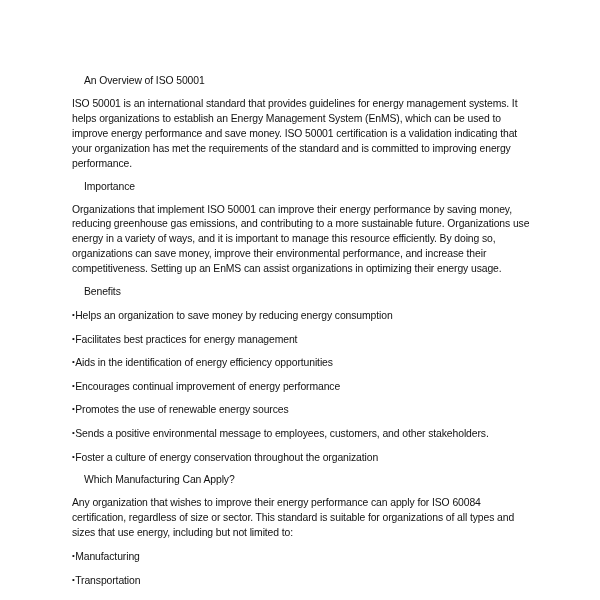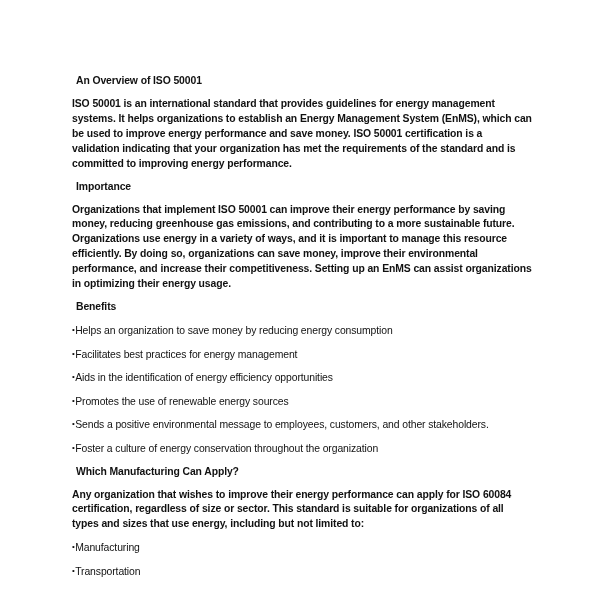--- a/index.html
+++ b/index.html
@@ -2,40 +2,41 @@
 <html><head>
 <meta charset="utf-8">
 <style>
   html, body { margin: 0; padding: 0; background: #ffffff; }
   body { width: 600px; height: 600px; overflow: hidden; position: relative; }
   .page {
     position: absolute; left: 72px; top: 74px; width: 460px;
     font-family: "Liberation Sans", sans-serif;
     font-size: 10.4px; color: #111111; letter-spacing: -0.1px;
   }
-  .h { font-weight: bold; line-height: 14px; margin: 0 0 9px 4px; }
-  .p { line-height: 14.9px; margin: 0 0 8px 0; font-weight: bold; }
+  .h { font-weight: normal; line-height: 14px; margin: 0 0 9px 12px; }
+  .p { line-height: 14.9px; margin: 0 0 8px 0; }
   .li { line-height: 14px; margin: 0 0 8.6px 0; white-space: nowrap; }
   .li .b { font-size: 8px; vertical-align: 2px; margin-right: 0.5px; }
 </style>
 </head>
 <body>
 
 <div class="page">
   <div class="h">An Overview of ISO 50001</div>
   <div class="p">ISO 50001 is an international standard that provides guidelines for energy management systems. It helps organizations to establish an Energy Management System (EnMS), which can be used to improve energy performance and save money. ISO 50001 certification is a validation indicating that your organization has met the requirements of the standard and is committed to improving energy performance.</div>
 
   <div class="h">Importance</div>
   <div class="p">Organizations that implement ISO 50001 can improve their energy performance by saving money, reducing greenhouse gas emissions, and contributing to a more sustainable future. Organizations use energy in a variety of ways, and it is important to manage this resource efficiently. By doing so, organizations can save money, improve their environmental performance, and increase their competitiveness. Setting up an EnMS can assist organizations in optimizing their energy usage.</div>
 
   <div class="h">Benefits</div>
   <div>
     <div class="li"><span class="b">•</span><span>Helps an organization to save money by reducing energy consumption</span></div>
     <div class="li"><span class="b">•</span><span>Facilitates best practices for energy management</span></div>
     <div class="li"><span class="b">•</span><span>Aids in the identification of energy efficiency opportunities</span></div>
+    <div class="li"><span class="b">•</span><span>Encourages continual improvement of energy performance</span></div>
     <div class="li"><span class="b">•</span><span>Promotes the use of renewable energy sources</span></div>
     <div class="li"><span class="b">•</span><span>Sends a positive environmental message to employees, customers, and other stakeholders.</span></div>
     <div class="li"><span class="b">•</span><span>Foster a culture of energy conservation throughout the organization</span></div>
   </div>
 
   <div class="h">Which Manufacturing Can Apply?</div>
   <div class="p">Any organization that wishes to improve their energy performance can apply for ISO 60084 certification, regardless of size or sector. This standard is suitable for organizations of all types and sizes that use energy, including but not limited to:</div>
   <div>
     <div class="li"><span class="b">•</span><span>Manufacturing</span></div>
     <div class="li"><span class="b">•</span><span>Transportation</span></div>

